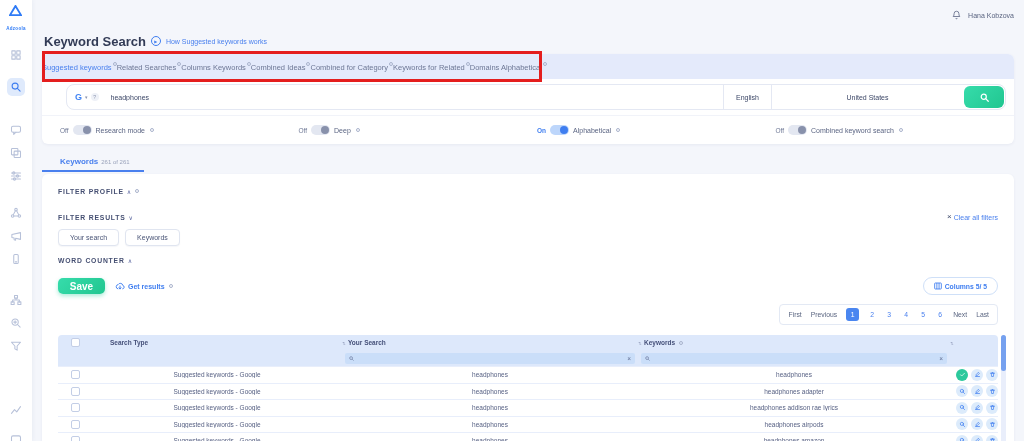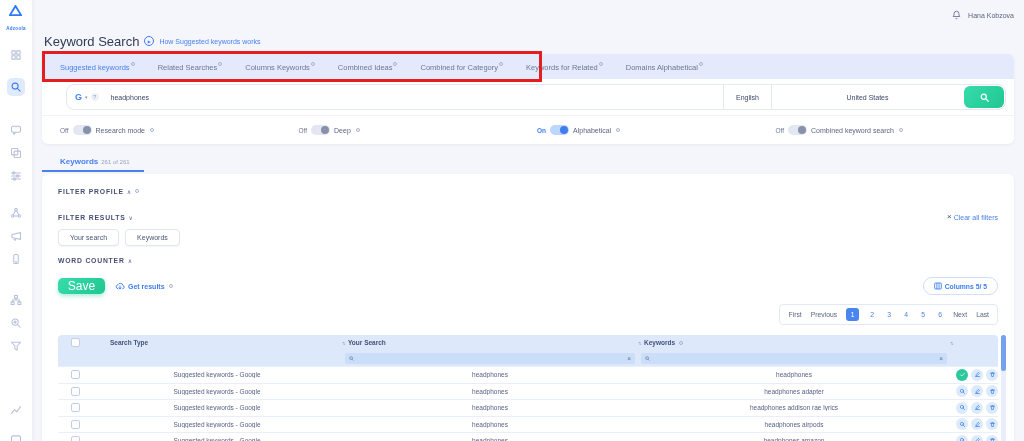--- a/index.html
+++ b/index.html
@@ -17,30 +17,30 @@
   .side-icon.active { background:#dfeafc; }
   .side-icon.active svg { stroke:#3f7ef0; }
 
   
   .content { margin-left:32px; padding:0 10px; position:relative; }
   .topbar { height:24px; display:flex; justify-content:flex-end; align-items:center; gap:7px; padding-top:6px; }
   .bell svg { width:9px; height:10px; fill:none; stroke:#6b7490; stroke-width:1.2; }
   .user-name { font-size:7px; color:#5a6480; white-space:nowrap; }
 
   .title-row { display:flex; align-items:center; gap:5px; margin:8px 0 0 2px; height:18px; }
-  .page-title { font-size:13px; font-weight:normal; color:#323b56; }
+  .page-title { font-size:13px; font-weight:bold; color:#323b56; }
   .play-icon { width:10px; height:10px; border:1px solid #3f7ef0; border-radius:50%; color:#3f7ef0;
                font-size:4px; display:flex; align-items:center; justify-content:center; flex:none; }
   .help-link { font-size:7px; color:#4a80ee; text-decoration:none; }
 
   .panel { background:#fff; border-radius:6px; box-shadow:0 1px 3px rgba(50,70,130,.07); }
   .search-panel { margin-top:4px; position:relative; }
 
   .tabstrip { height:25px; background:#e4eafb; border-radius:6px 6px 0 0; display:flex; align-items:center;
-              gap:23px; padding-left:18px; position:relative; }
+              position:relative; }
   .tab { font-size:7.5px; color:#6d7795; white-space:nowrap; cursor:pointer; }
   .tab.active { color:#4a80ee; }
   .info-dot { display:inline-block; width:4px; height:4px; border:1px solid #a9b3cc; border-radius:50%;
               margin-left:1px; vertical-align:super; }
   .red-box { position:absolute; left:0; top:-3px; width:500px; height:31px; border:3px solid #e41e1e; z-index:4; pointer-events:none; }
 
   .search-row { margin:5px 8px 5px 24px; height:26px; border:1px solid #e4e8f3; border-radius:8px; display:flex; align-items:stretch; }
   .engine { display:flex; align-items:center; gap:3px; padding:0 8px; cursor:pointer; }
   .g-badge { font-size:9px; font-weight:bold; color:#4285f4; }
   .chev { font-size:5px; color:#8a93ae; }
@@ -81,21 +81,21 @@
   .clear-label { font-size:7px; color:#4a80ee; }
 
   .chips { display:flex; gap:6px; margin-bottom:9px; }
   .chip { font-size:7px; color:#4a5577; border:1px solid #e0e5f0; border-radius:4px; background:#fff;
           padding:4px 11px; cursor:pointer; box-shadow:0 1px 1px rgba(50,70,130,.05); }
 
   .wc-line { margin-bottom:12px; }
 
   .action-row { display:flex; align-items:center; gap:10px; height:18px; margin-bottom:9px; }
   .save-btn { width:47px; height:16px; border:none; border-radius:5px; background:linear-gradient(135deg,#36dcab,#21c690);
-              color:#fff; font-size:12px; font-weight:normal; cursor:pointer; box-shadow:0 2px 4px rgba(44,207,159,.4); }
+              color:#fff; font-size:10px; font-weight:bold; cursor:pointer; box-shadow:0 2px 4px rgba(44,207,159,.4); }
   .get-results { display:flex; align-items:center; gap:3px; cursor:pointer; }
   .get-results svg { width:10px; height:8px; fill:none; stroke:#3f7ef0; stroke-width:1.3; stroke-linecap:round; stroke-linejoin:round; }
   .gr-label { font-size:7px; font-weight:bold; color:#3f7ef0; }
   .columns-btn { margin-left:auto; height:18px; display:flex; align-items:center; gap:3px; padding:0 10px;
                  border:1px solid #cfe0f8; border-radius:12px; background:#fff; cursor:pointer; }
   .columns-btn svg { width:8px; height:8px; fill:none; stroke:#3f7ef0; stroke-width:1.3; }
   .col-label { font-size:6.8px; font-weight:bold; color:#3f7ef0; }
 
   .pagination-row { display:flex; justify-content:flex-end; margin-bottom:10px; }
   .pagination { display:flex; align-items:center; gap:9px; border:1px solid #e3e9f4; border-radius:4px;

